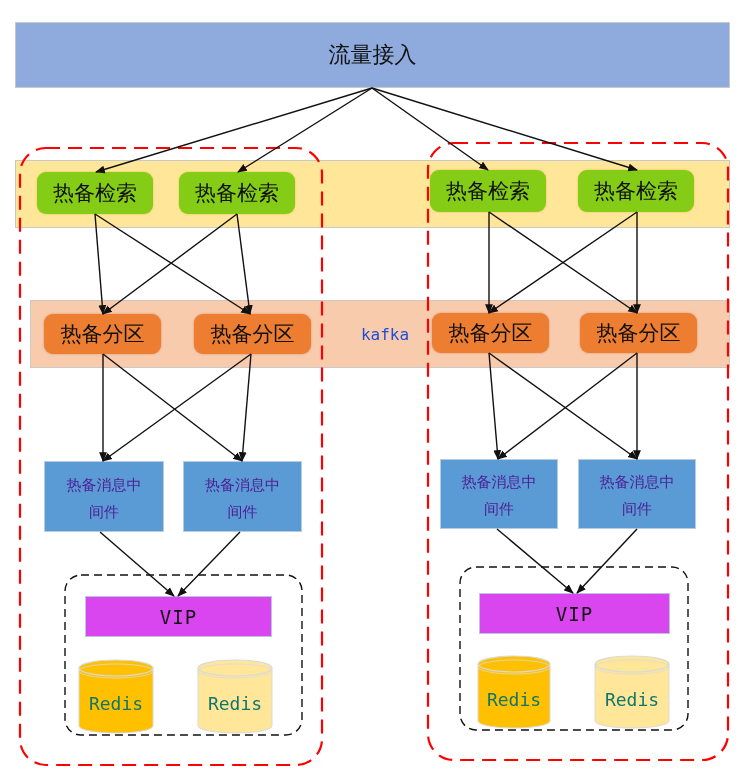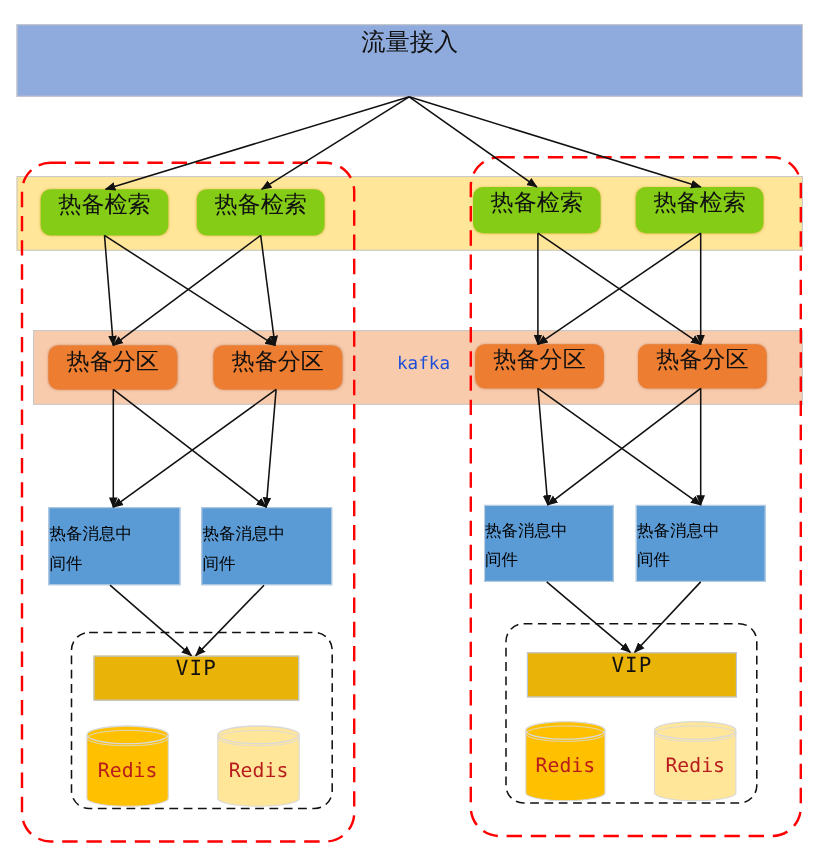--- a/index.html
+++ b/index.html
@@ -1,35 +1,35 @@
 <!DOCTYPE html>
 <html><head>
 <meta charset="utf-8">
 <style>
   html, body { margin: 0; padding: 0; background: #ffffff; }
   body { width: 745px; height: 780px; position: relative; overflow: hidden;
          font-family: "DejaVu Sans", sans-serif; }
   .abs { position: absolute; box-sizing: border-box; }
   .band { border: 1px solid #c9c9c9; }
-  .center { display: flex; align-items: flex-start; justify-content: center; text-align: center; }
+  .center { display: flex; align-items: center; justify-content: center; text-align: center; }
   .top-bar { left: 15px; top: 22px; width: 715px; height: 66px; background: #8faadc;
              font-size: 22px; color: #111; }
   .yellow-band { left: 15px; top: 160px; width: 715px; height: 68px; background: #ffe699; }
   .orange-band { left: 30px; top: 300px; width: 700px; height: 68px; background: #f8cbad; }
   .search-node { height: 42px; width: 116px; background: #84cc16; border-radius: 9px;
                  font-size: 21px; color: #111; box-shadow: 0 0 2px rgba(200,150,0,0.5); }
   .partition-node { height: 40px; width: 117px; background: #ed7d31; border-radius: 9px;
                     font-size: 21px; color: #111; box-shadow: 0 0 2px rgba(170,80,20,0.5); }
   .mq-node { background: #5b9bd5; border: 1px solid #b8cbe0; font-size: 15px; line-height: 27px;
-             color: #000000; padding-top: 4px; flex-direction: column; }
-  .vip-bar { background: #eab308; border: 1px solid #b8c6e0; font-family: "DejaVu Sans Mono", monospace;
+             color: #4c1d95; padding-top: 4px; flex-direction: column; }
+  .vip-bar { background: #d946ef; border: 1px solid #b8c6e0; font-family: "DejaVu Sans Mono", monospace;
              font-size: 19px; color: #111; letter-spacing: 1px; }
   .kafka-label { left: 350px; top: 320px; width: 70px; height: 28px; font-family: "DejaVu Sans Mono", monospace;
                  font-size: 16px; color: #1d4ed8; }
-  .redis-label { font-family: "DejaVu Sans Mono", monospace; font-size: 18px; color: #b91c1c; }
+  .redis-label { font-family: "DejaVu Sans Mono", monospace; font-size: 18px; color: #0f766e; }
   svg.overlay { position: absolute; left: 0; top: 0; }
 </style>
 </head>
 <body>
 
 <div class="abs band center top-bar">
   <span>流量接入</span>
 </div>
 <div class="abs band yellow-band"></div>
 <div class="abs band orange-band"></div>

